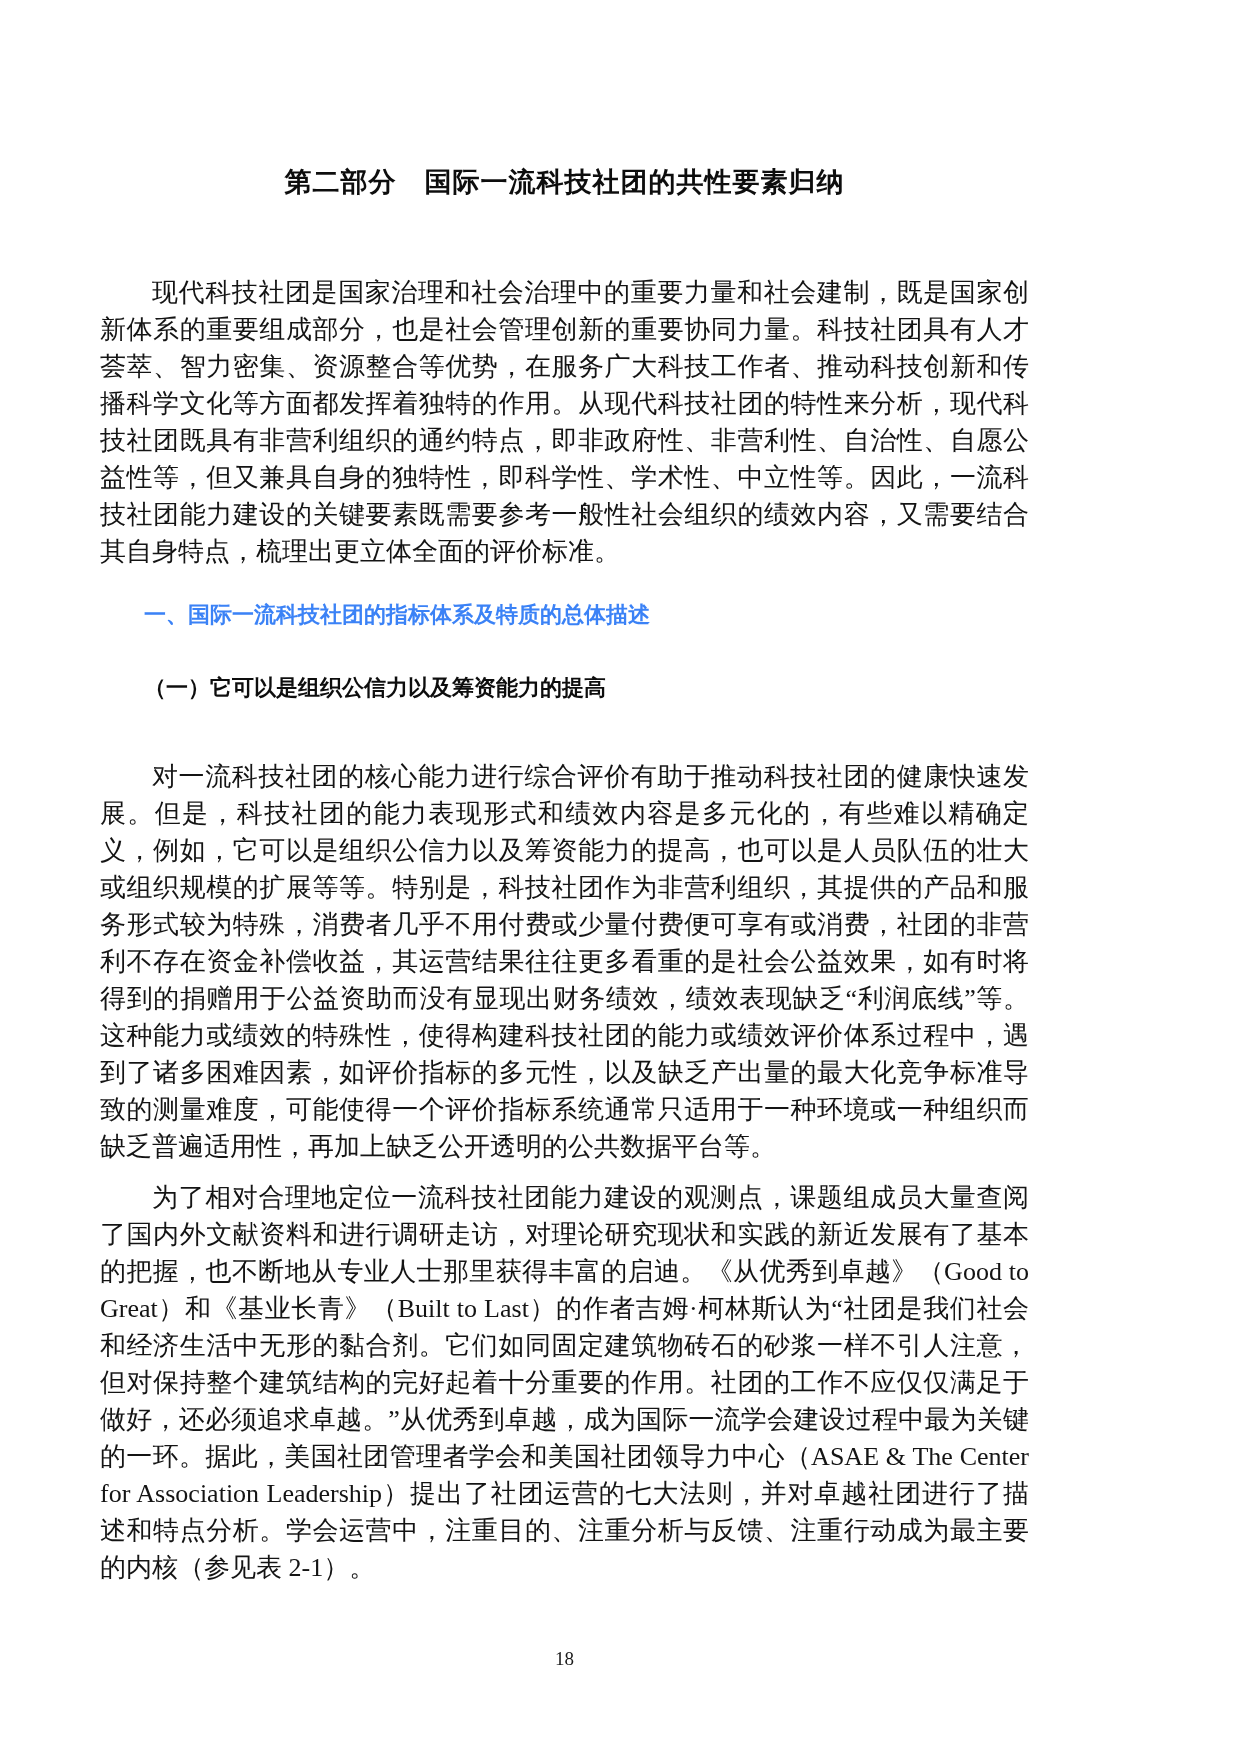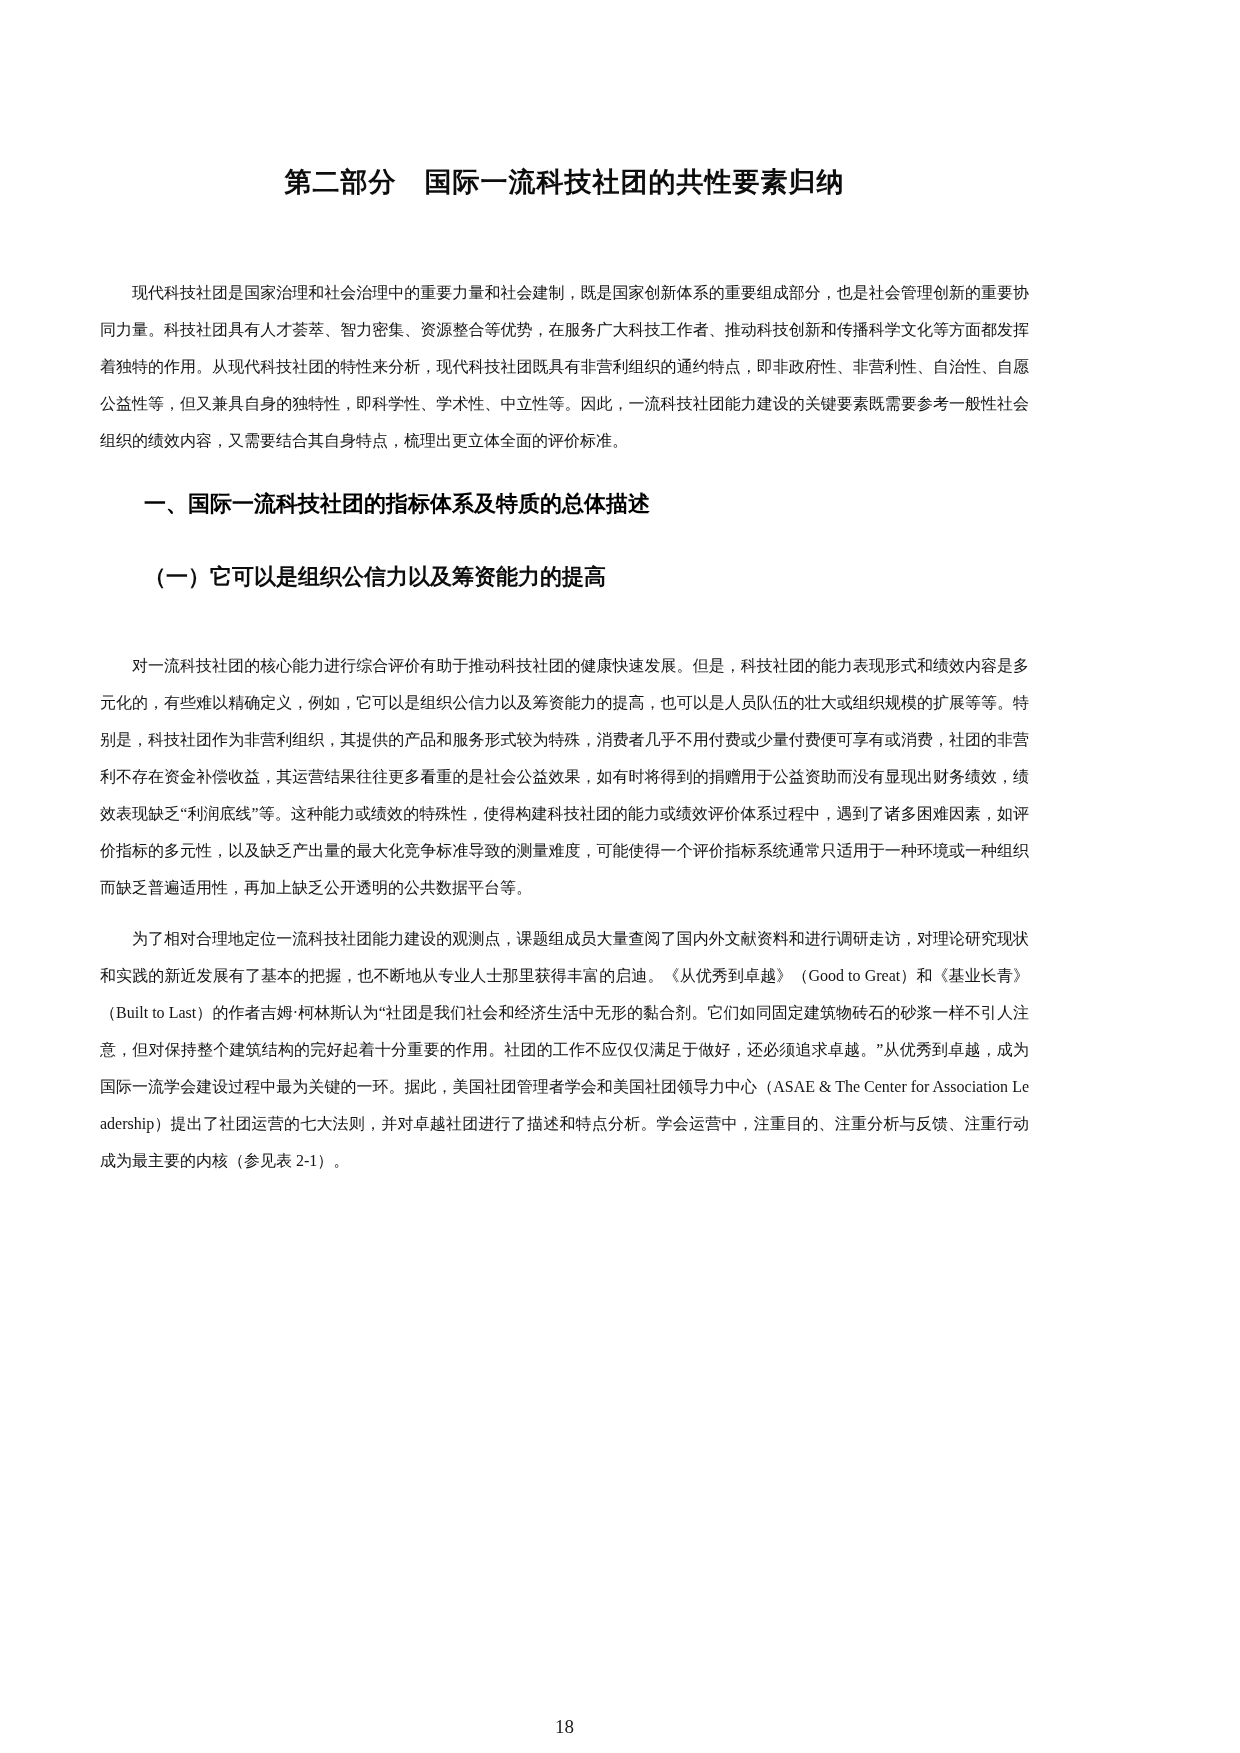--- a/index.html
+++ b/index.html
@@ -25,51 +25,51 @@
     text-align: center;
     font-family: "Liberation Sans", sans-serif;
     font-weight: bold;
     font-size: 27px;
     line-height: 40px;
     letter-spacing: 1px;
     margin: 0 0 72px 0;
     color: #0d0d0d;
   }
   .para {
-    font-size: 16px;
+    font-size: 26px;
     line-height: 37px;
     text-align: justify;
     text-indent: 2em;
     margin: 0 0 14px 0;
     color: #141414;
     word-break: break-all;
   }
   .heading-1 {
     font-family: "Liberation Sans", sans-serif;
     font-weight: bold;
     font-size: 22px;
     line-height: 37px;
     text-indent: 2em;
     margin: 26px 0 0 0;
-    color: #000000;
+    color: #3b82f6;
   }
   .heading-2 {
     font-family: "Liberation Sans", sans-serif;
     font-weight: bold;
     font-size: 22px;
     line-height: 37px;
     text-indent: 2em;
     margin: 36px 0 52px 0;
     color: #0d0d0d;
   }
   .page-number {
     position: absolute;
     left: 0;
     right: 0;
-    top: 1716px;
+    top: 1648px;
     text-align: center;
     font-size: 19px;
     color: #1a1a1a;
   }
 </style>
 </head>
 <body>
 
 <div class="page">
 

